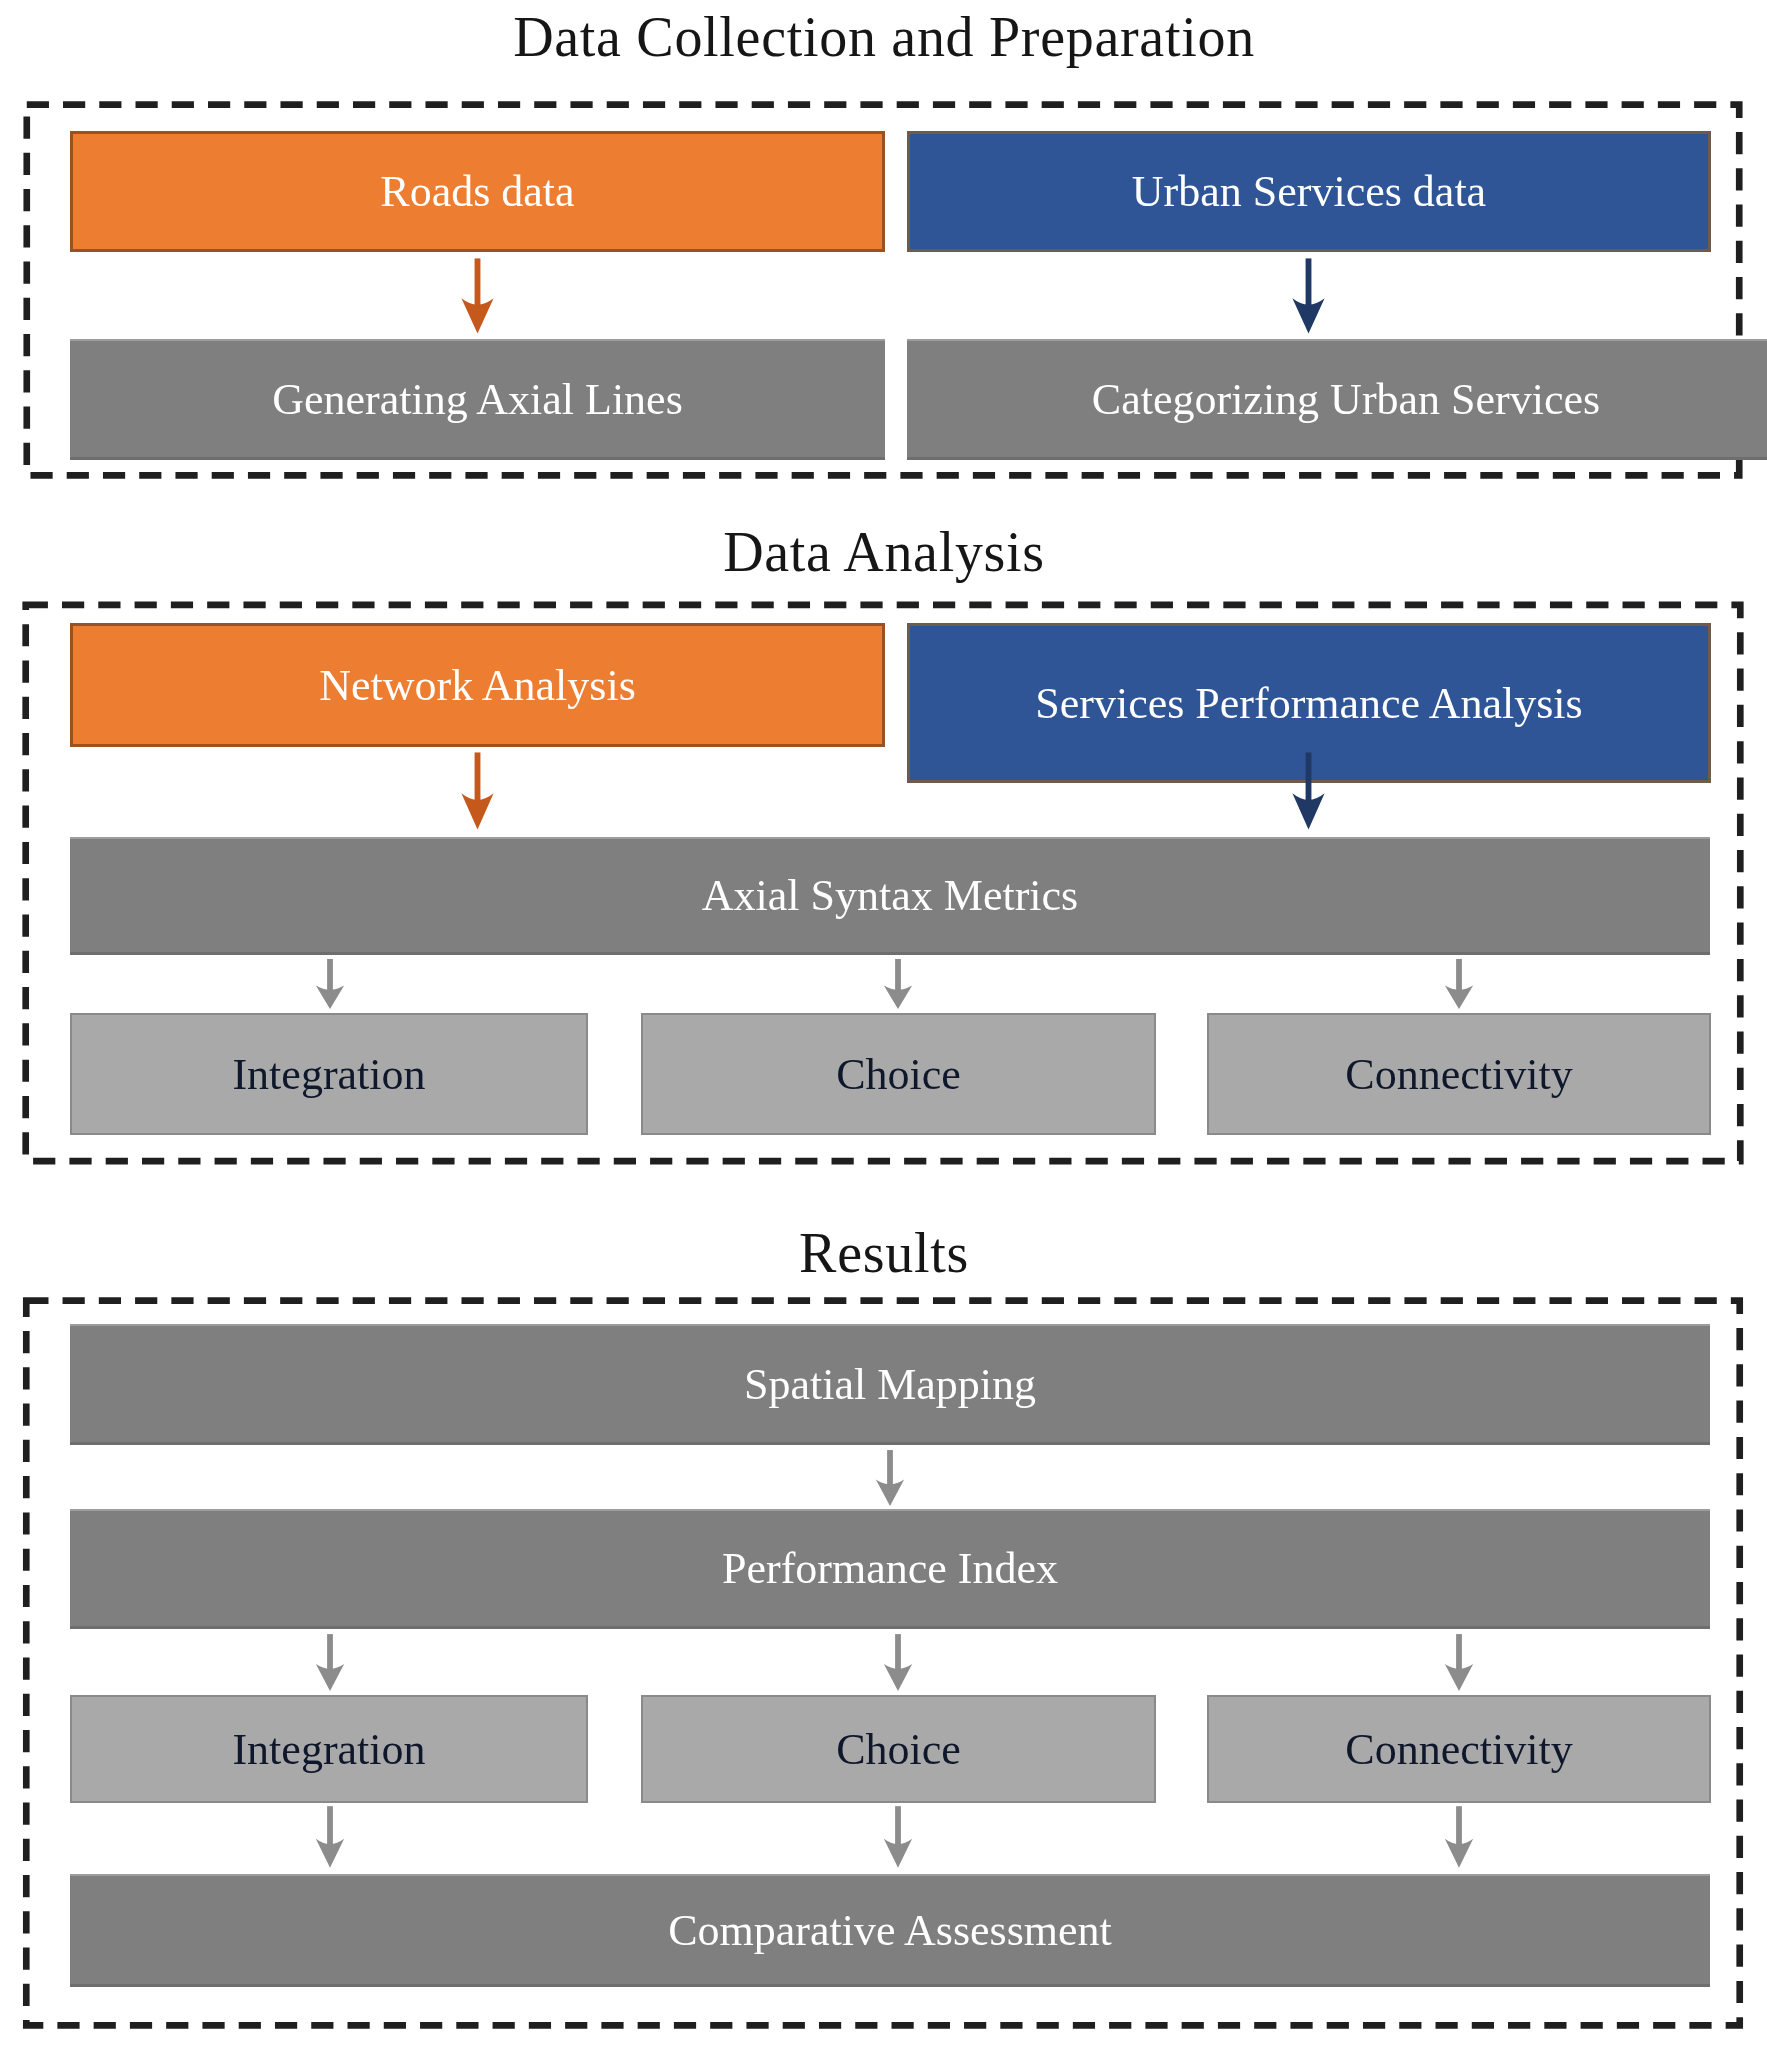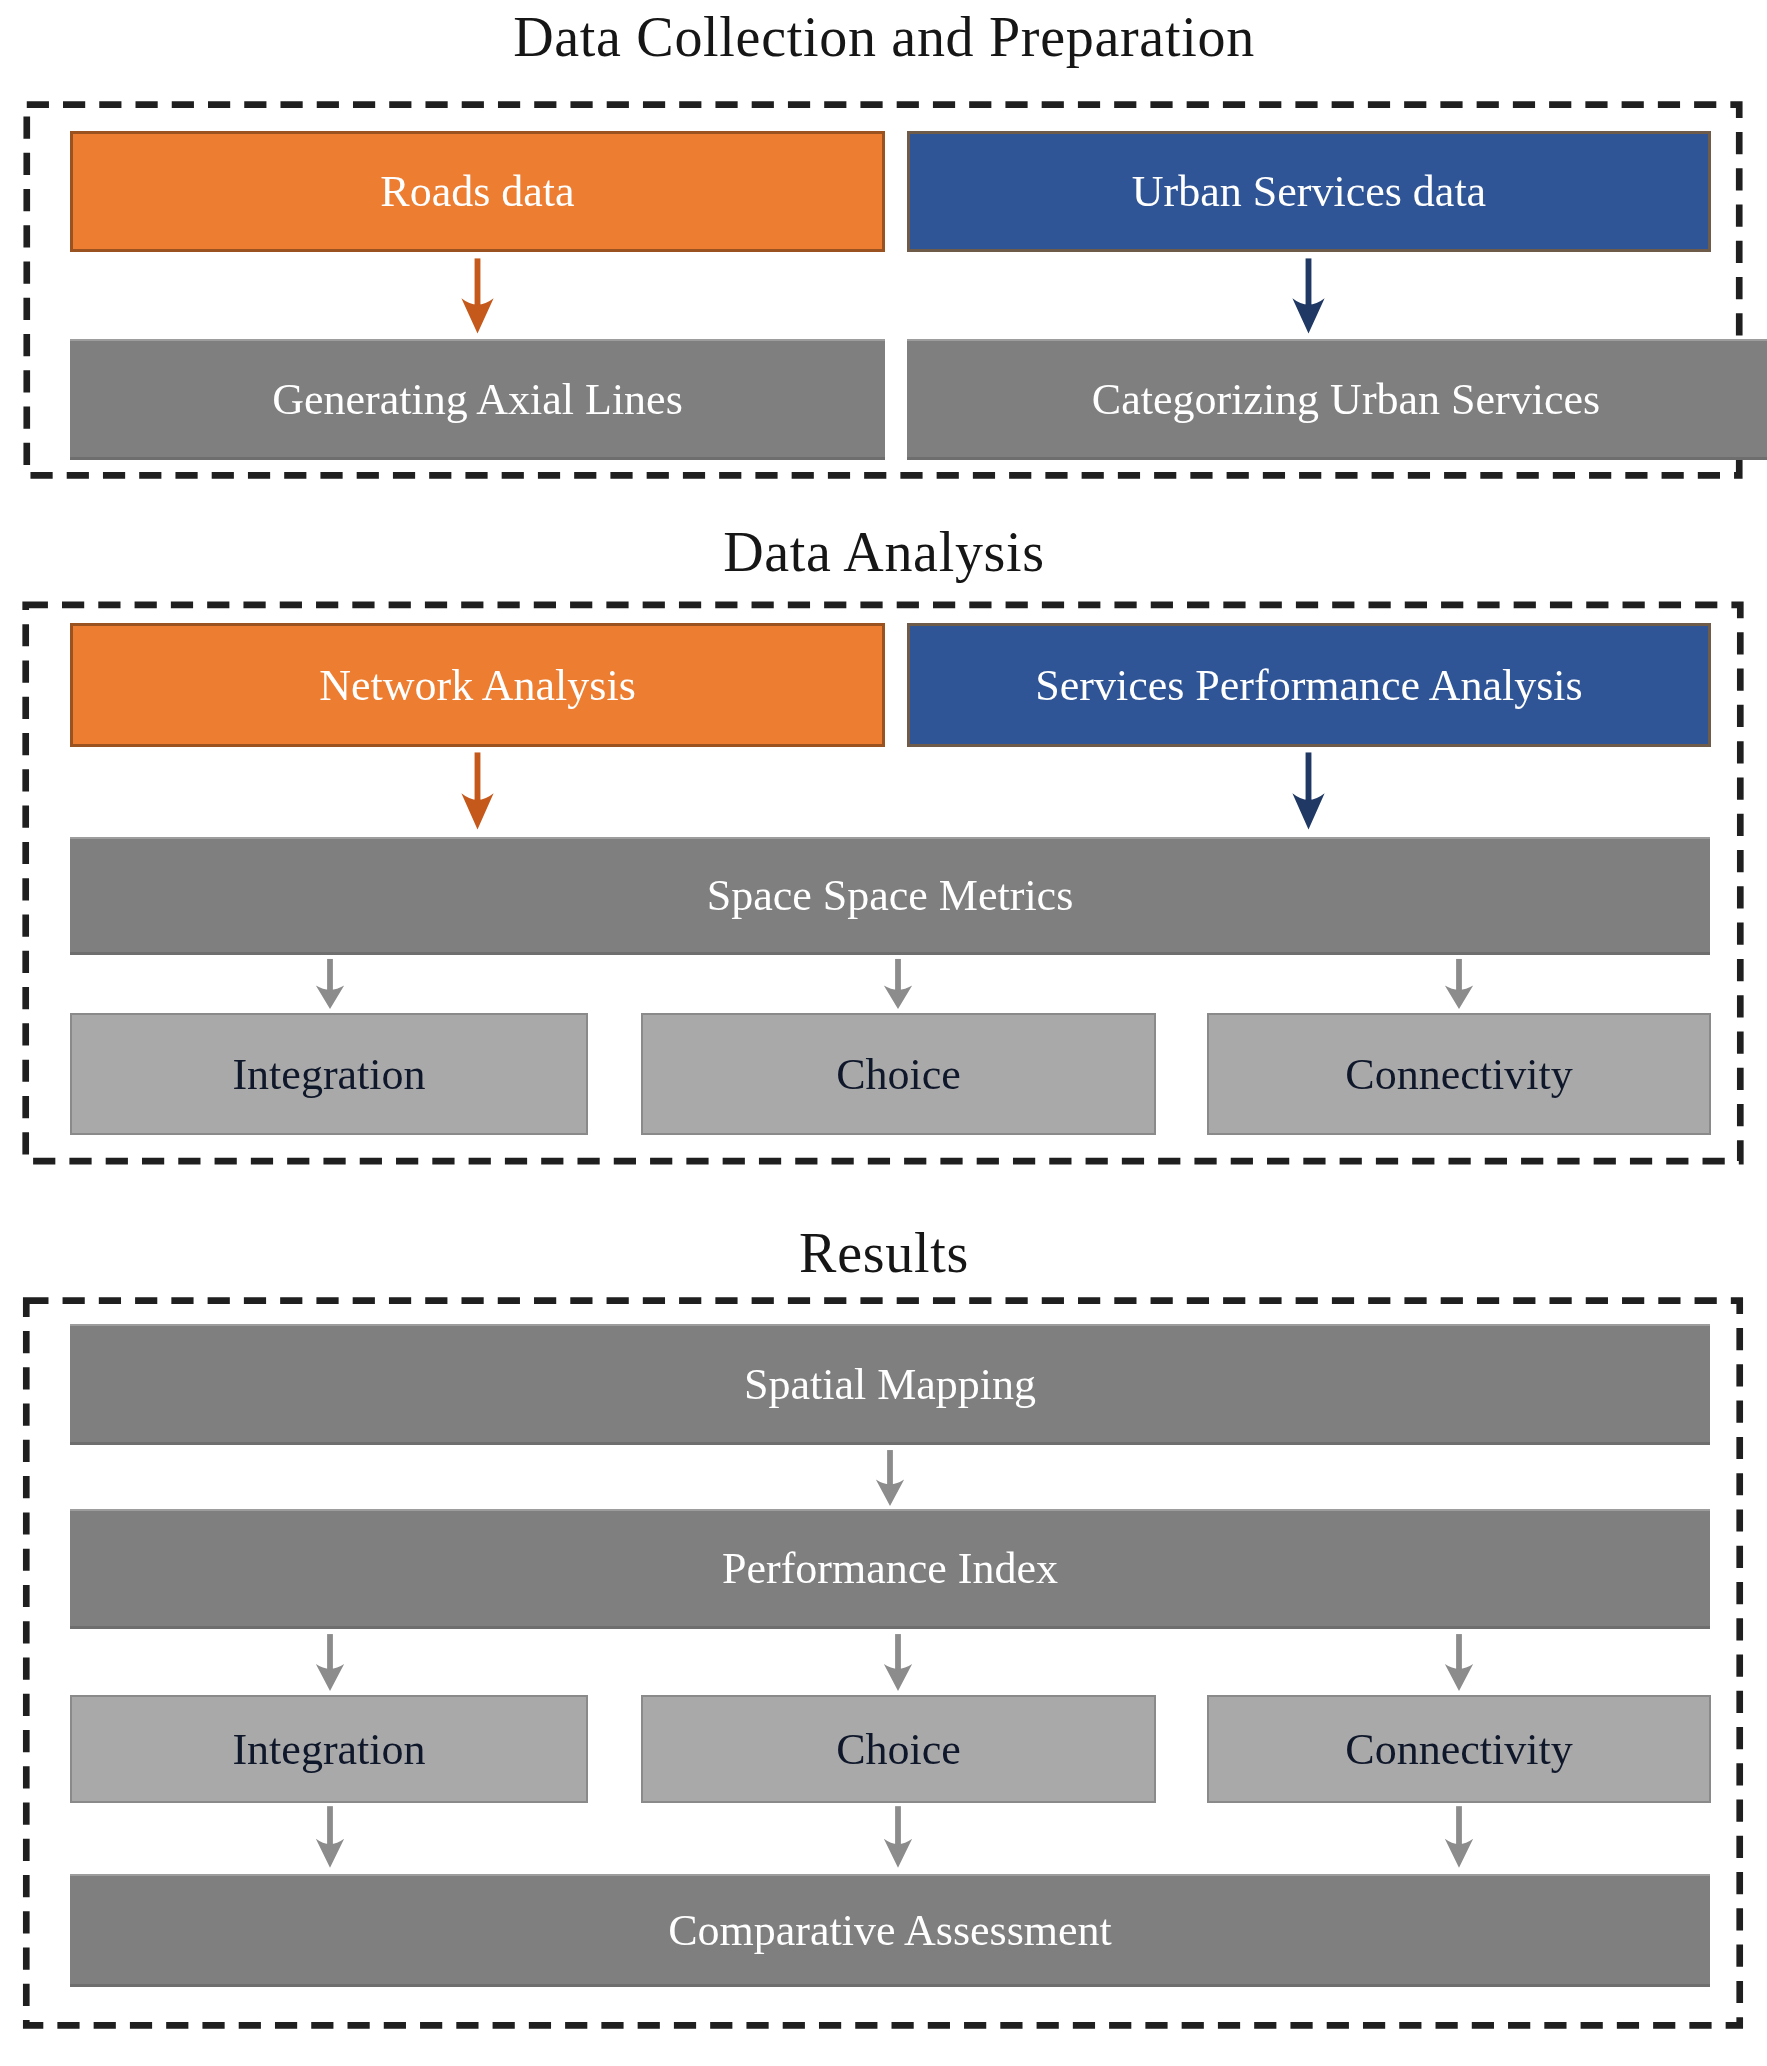--- a/index.html
+++ b/index.html
@@ -115,36 +115,36 @@
 <div class="dashed-section" style="top:601px;height:564px">
   <svg viewBox="0 0 2325 761" width="1722" height="564">
     <rect x="5" y="5" width="2315" height="751" fill="none" stroke="#1f1f1f" stroke-width="9" stroke-dasharray="30 19"></rect>
   </svg>
 </div>
 
 <div class="node orange" style="left:70px;top:623px;width:815px;height:124px">
   <span>Network Analysis</span>
 </div>
 
-<div class="node blue" style="left:907px;top:623px;width:804px;height:124px">
+<div class="node blue" style="left:907px;top:623px;width:804px;height:160px">
   <span>Services Performance Analysis</span>
 </div>
 
 <svg class="arrow orange-a" style="left:457px;top:751px" width="41" height="80" viewBox="0 0 56 110" preserveAspectRatio="none">
   <line x1="28" y1="2" x2="28" y2="70" stroke="currentColor" stroke-width="8"></line>
   <path d="M28 108 L6 58 Q28 76 50 58 Z" fill="currentColor"></path>
 </svg>
 
 <svg class="arrow navy-a" style="left:1288px;top:751px" width="41" height="80" viewBox="0 0 56 110" preserveAspectRatio="none">
   <line x1="28" y1="2" x2="28" y2="70" stroke="currentColor" stroke-width="8"></line>
   <path d="M28 108 L6 58 Q28 76 50 58 Z" fill="currentColor"></path>
 </svg>
 
 <div class="node gray-dark" style="left:70px;top:837px;width:1640px;height:118px">
-  <span>Space Space Metrics</span>
+  <span>Axial Syntax Metrics</span>
 </div>
 
 <svg class="arrow gray-a" style="left:312px;top:958px" width="36" height="52" viewBox="0 0 56 110" preserveAspectRatio="none">
   <line x1="28" y1="2" x2="28" y2="70" stroke="currentColor" stroke-width="9"></line>
   <path d="M28 108 L6 58 Q28 76 50 58 Z" fill="currentColor"></path>
 </svg>
 <svg class="arrow gray-a" style="left:880px;top:958px" width="36" height="52" viewBox="0 0 56 110" preserveAspectRatio="none">
   <line x1="28" y1="2" x2="28" y2="70" stroke="currentColor" stroke-width="9"></line>
   <path d="M28 108 L6 58 Q28 76 50 58 Z" fill="currentColor"></path>
 </svg>

